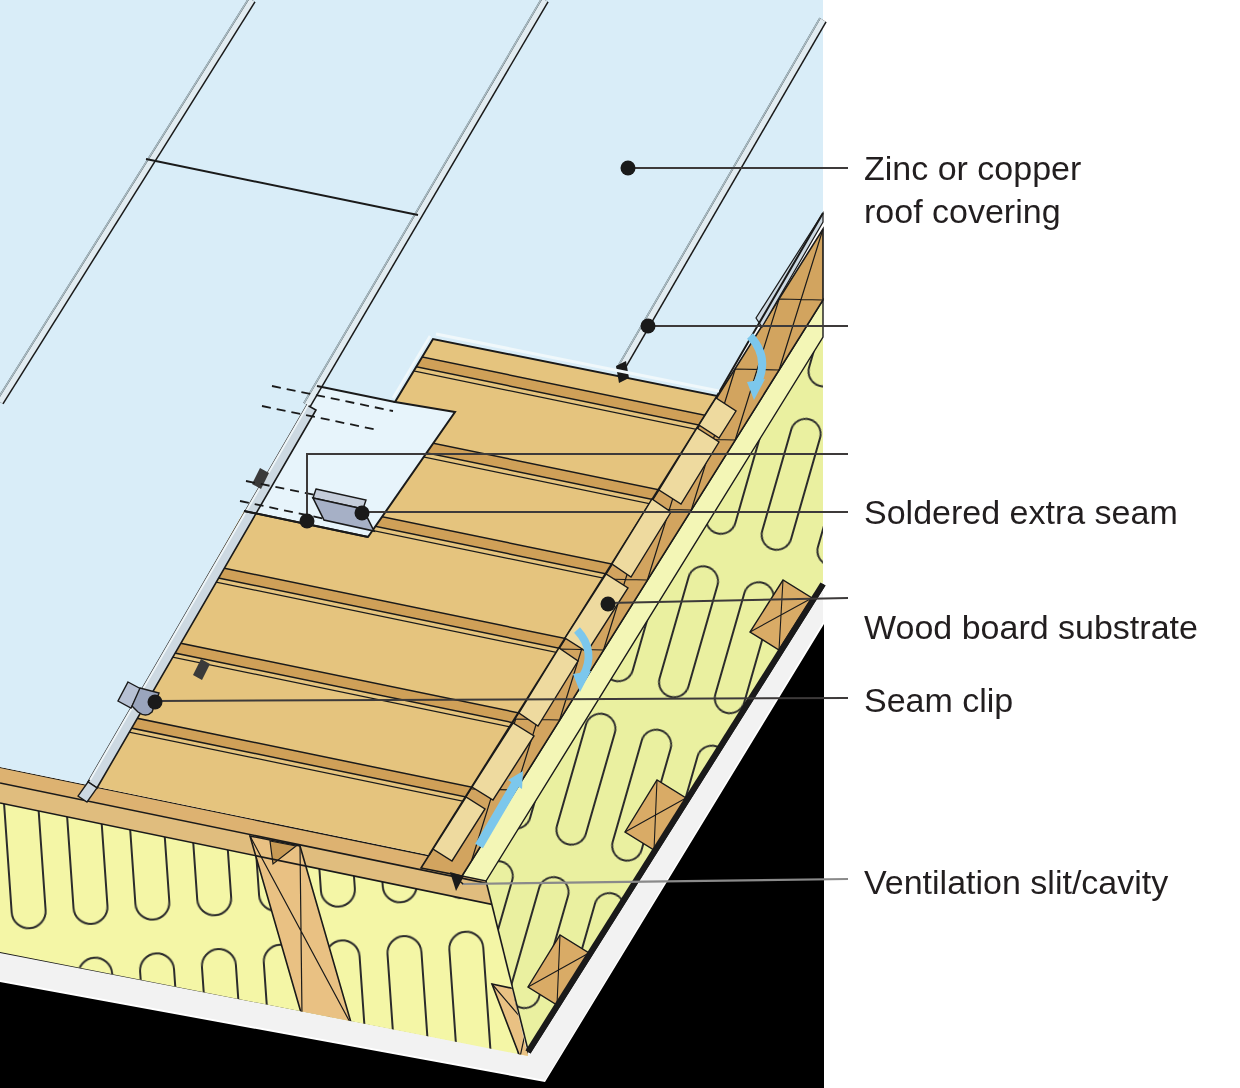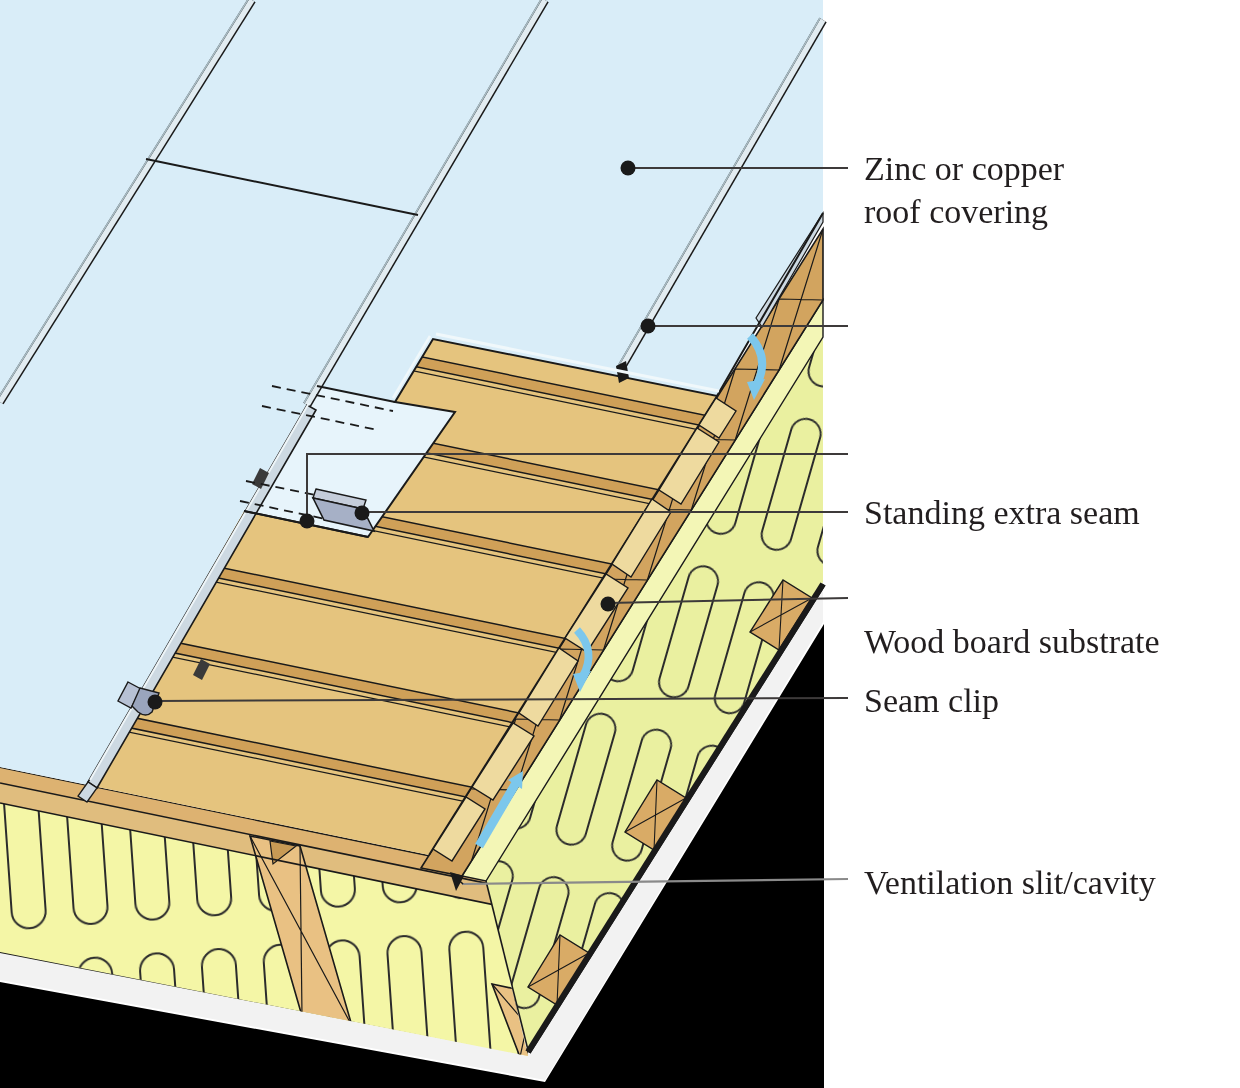--- a/index.html
+++ b/index.html
@@ -1,20 +1,20 @@
 <!DOCTYPE html>
 <html style="--c-roof_sheet: #d9edf8; --c-roof_sheet_light: #e7f4fb; --c-seam_fill: #e2ecf1; --c-seam_shade: #a9bcc4; --c-edge_strip: #cdd9e2; --c-wood_top: #e5c47e; --c-wood_gap: #cfa058; --c-board_end: #eeda9f; --c-batten: #d2a45f; --c-vent_slit: #f3f6b6; --c-insulation_front: #f4f6a6; --c-insulation_side: #eaf0a0; --c-rafter: #e9c183; --c-clip_gray: #a6b0c6; --c-clip_gray_light: #c5cdda; --c-arrow_blue: #7cc7ec; --c-ceiling_board: #f2f2f2; --c-shadow: #000000; --c-line: #1a1a1a; --c-leader: #3d3a3a; --c-leader_gray: #8a8a8a;"><head>
 <meta charset="utf-8">
 <style>
   html,body{margin:0;padding:0;background:#fff;}
   .stage{position:relative;width:1240px;height:1088px;background:#fff;overflow:hidden;
          font-family:"Liberation Sans", sans-serif;}
   .stage svg{position:absolute;left:0;top:0;}
   .lbl{position:absolute;left:864px;font-size:34px;line-height:43px;color:#221e1f;
-       white-space:nowrap;font-family:Liberation Serif, serif;}
+       white-space:nowrap;}
   .lbl.wrap{white-space:normal;width:250px;}
 </style>
 </head>
 <body>
 
 <div class="stage">
 
 <svg width="1240" height="1088" viewBox="0 0 1240 1088">
   <defs>
     <clipPath id="clipWood">
@@ -210,17 +210,17 @@
     <circle cx="307" cy="521" r="7.5"></circle>
     <circle cx="362" cy="513" r="7.5"></circle>
     <circle cx="608" cy="604" r="7.5"></circle>
     <circle cx="155" cy="702" r="7.5"></circle>
     <polygon points="450,872 464,876 456,891"></polygon>
     <line x1="452" y1="874" x2="463" y2="884" stroke="var(--c-line)" stroke-width="1.6"></line>
   </g>
 </svg>
 
   <div class="lbl wrap" style="top:147px">Zinc or copper roof covering</div>
-  <div class="lbl" style="top:491px">Standing extra seam</div>
-  <div class="lbl" style="top:620px">Wood board substrate</div>
+  <div class="lbl" style="top:491px">Soldered extra seam</div>
+  <div class="lbl" style="top:606px">Wood board substrate</div>
   <div class="lbl" style="top:679px">Seam clip</div>
   <div class="lbl" style="top:861px">Ventilation slit/cavity</div>
 </div>
 
 </body></html>

